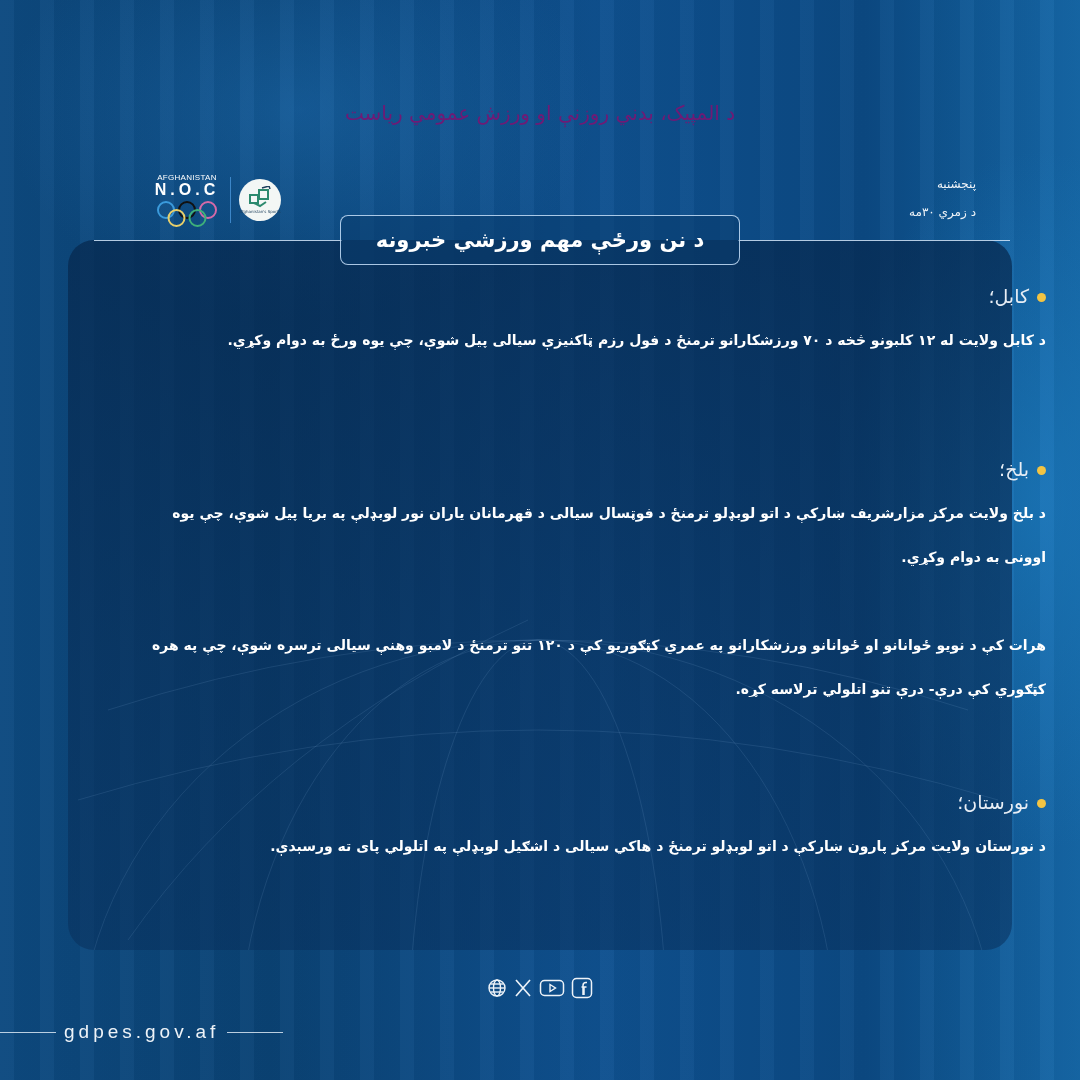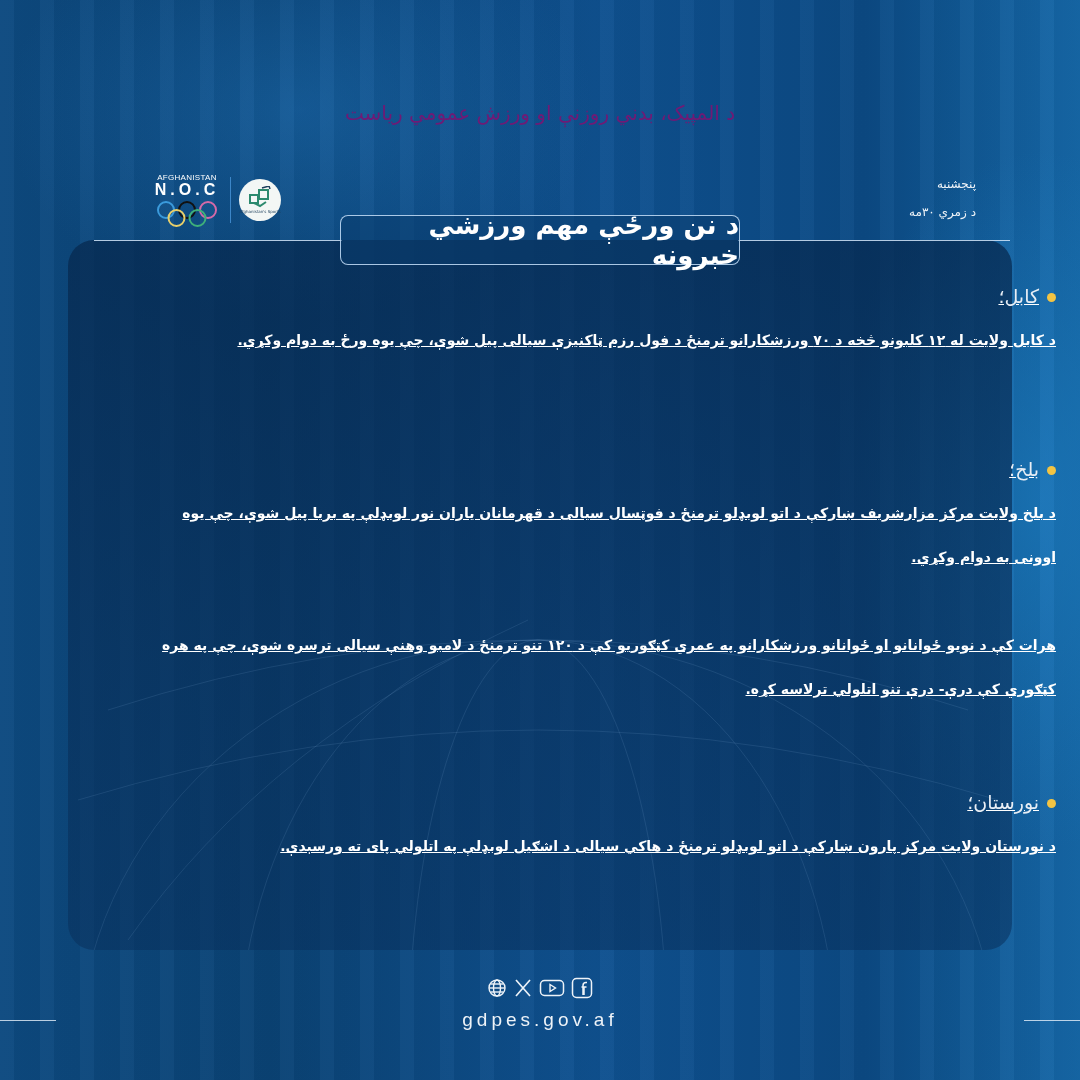--- a/index.html
+++ b/index.html
@@ -46,51 +46,51 @@
   .title-line {
     position:absolute; top:240px; height:1px; background:rgba(210,230,250,0.85);
   }
   .title-line.left { left:94px; width:248px; }
   .title-line.right { left:738px; width:272px; }
   .title-box {
     position:absolute; left:340px; top:215px; width:398px; height:48px;
     border:1px solid rgba(200,225,250,0.85); border-radius:8px;
     background:rgba(10,60,110,0.55);
     display:flex; align-items:center; justify-content:center;
-    font-size:26px; font-weight:bold; color:#ffffff;
+    font-size:21px; font-weight:bold; color:#ffffff;
   }
 
   .panel {
     position:absolute; left:68px; top:240px; width:944px; height:710px;
     border-radius:26px;
     background: linear-gradient(180deg, rgba(6,40,78,0.72) 0%, rgba(8,46,88,0.62) 60%, rgba(8,48,92,0.55) 100%);
     overflow:hidden;
   }
   .globe-lines {
     position:absolute; left:0; top:0; width:944px; height:710px; pointer-events:none;
   }
 
-  .news { position:absolute; right:24px; width:900px; text-align:right;text-decoration:underline; }
+  .news { position:absolute; right:34px; width:900px; text-align:right; }
   .news .region {
     font-size:19px; color:#e8eef5; line-height:28px; margin-bottom:8px;
   }
   .news .dot {
     display:inline-block; width:9px; height:9px; border-radius:50%;
     background:#f3c443; margin-left:8px; vertical-align:middle;
   }
   .news .body {
     font-size:14px; font-weight:bold; line-height:44px; color:#ffffff;
   }
 
   .footer {
     position:absolute; left:0; top:975px; width:1080px; text-align:center;
   }
   .social { display:flex; justify-content:center; gap:6px; align-items:center; height:26px; }
   .social svg { display:block; }
-  .footer-row { display:flex; justify-content:space-between; align-items:center; margin-top:8px; }
+  .footer-row { display:flex; justify-content:flex-start; align-items:center; margin-top:20px; }
   .footer-row .line { width:56px; height:1px; background:rgba(230,240,250,0.8); }
   .footer-row .url {
     font-family:"Liberation Sans", sans-serif; font-size:19px; letter-spacing:4px; color:#eef3f8; margin:0 8px;
   }
 </style>
 </head>
 <body>
 
 <div class="bg-stripes"></div>
 

